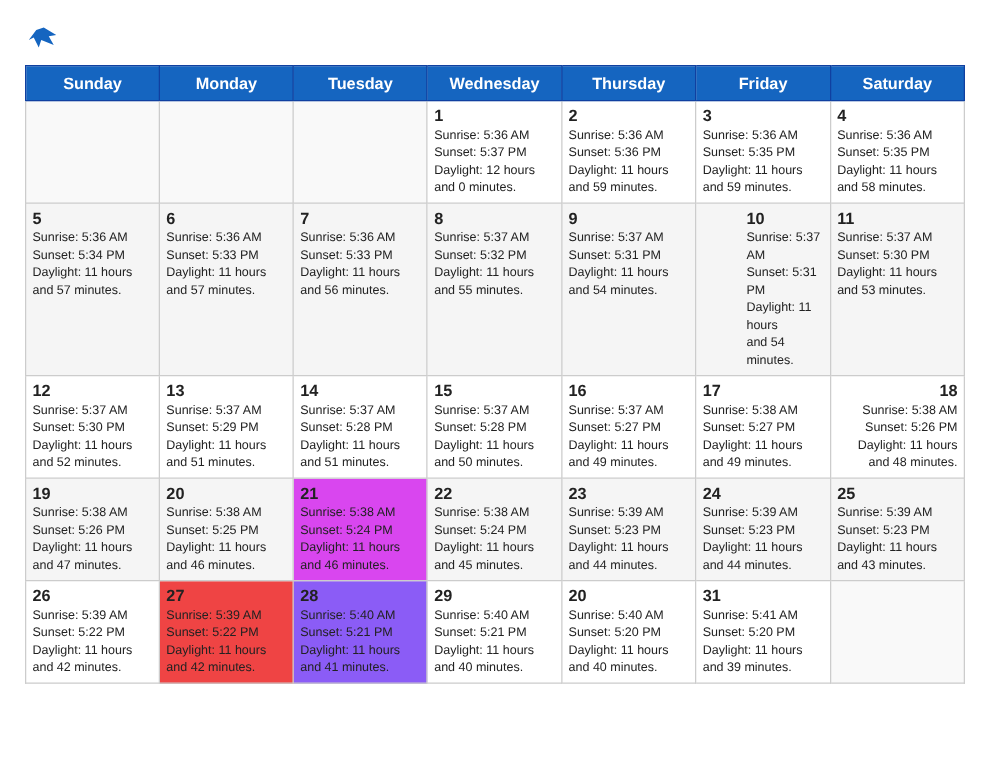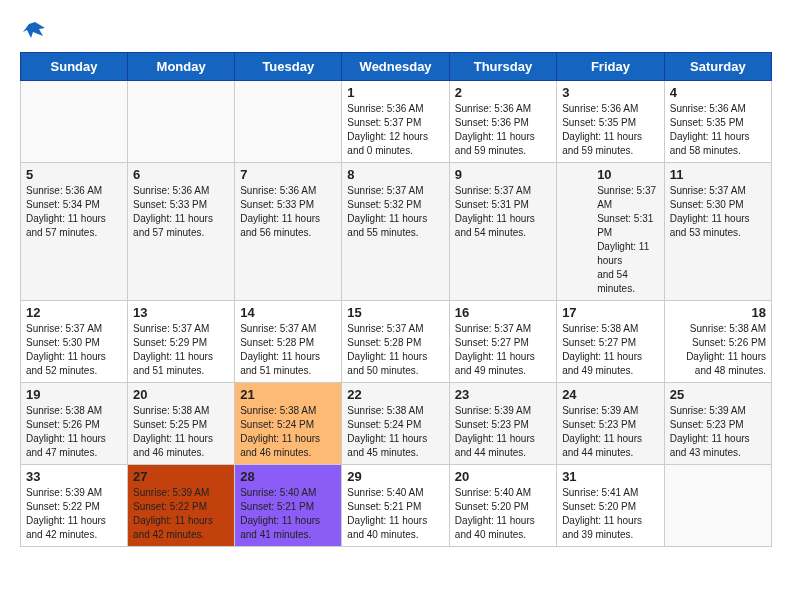--- a/index.html
+++ b/index.html
@@ -262,21 +262,21 @@
 Daylight: 11 hours
 and 47 minutes.</div>
         </td>
         <td style="background: rgb(245, 245, 245);">
           <span class="day-num">20</span>
           <div class="day-info" style="white-space: pre-line;">Sunrise: 5:38 AM
 Sunset: 5:25 PM
 Daylight: 11 hours
 and 46 minutes.</div>
         </td>
-        <td style="background: #fdba74;">
+        <td style="background: #d946ef;">
           <span class="day-num">21</span>
           <div class="day-info" style="white-space: pre-line;">Sunrise: 5:38 AM
 Sunset: 5:24 PM
 Daylight: 11 hours
 and 46 minutes.</div>
         </td>
         <td style="background: rgb(245, 245, 245);">
           <span class="day-num">22</span>
           <div class="day-info" style="white-space: pre-line;">Sunrise: 5:38 AM
 Sunset: 5:24 PM
@@ -300,27 +300,27 @@
         <td style="background: rgb(245, 245, 245);">
           <span class="day-num">25</span>
           <div class="day-info" style="white-space: pre-line;">Sunrise: 5:39 AM
 Sunset: 5:23 PM
 Daylight: 11 hours
 and 43 minutes.</div>
         </td>
       </tr>
       <tr>
         <td style="background: rgb(255, 255, 255);">
-          <span class="day-num">33</span>
+          <span class="day-num">26</span>
           <div class="day-info" style="white-space: pre-line;">Sunrise: 5:39 AM
 Sunset: 5:22 PM
 Daylight: 11 hours
 and 42 minutes.</div>
         </td>
-        <td style="background: #c2410c;">
+        <td style="background: #ef4444;">
           <span class="day-num">27</span>
           <div class="day-info" style="white-space: pre-line;">Sunrise: 5:39 AM
 Sunset: 5:22 PM
 Daylight: 11 hours
 and 42 minutes.</div>
         </td>
         <td style="background: #8b5cf6;">
           <span class="day-num">28</span>
           <div class="day-info" style="white-space: pre-line;">Sunrise: 5:40 AM
 Sunset: 5:21 PM

